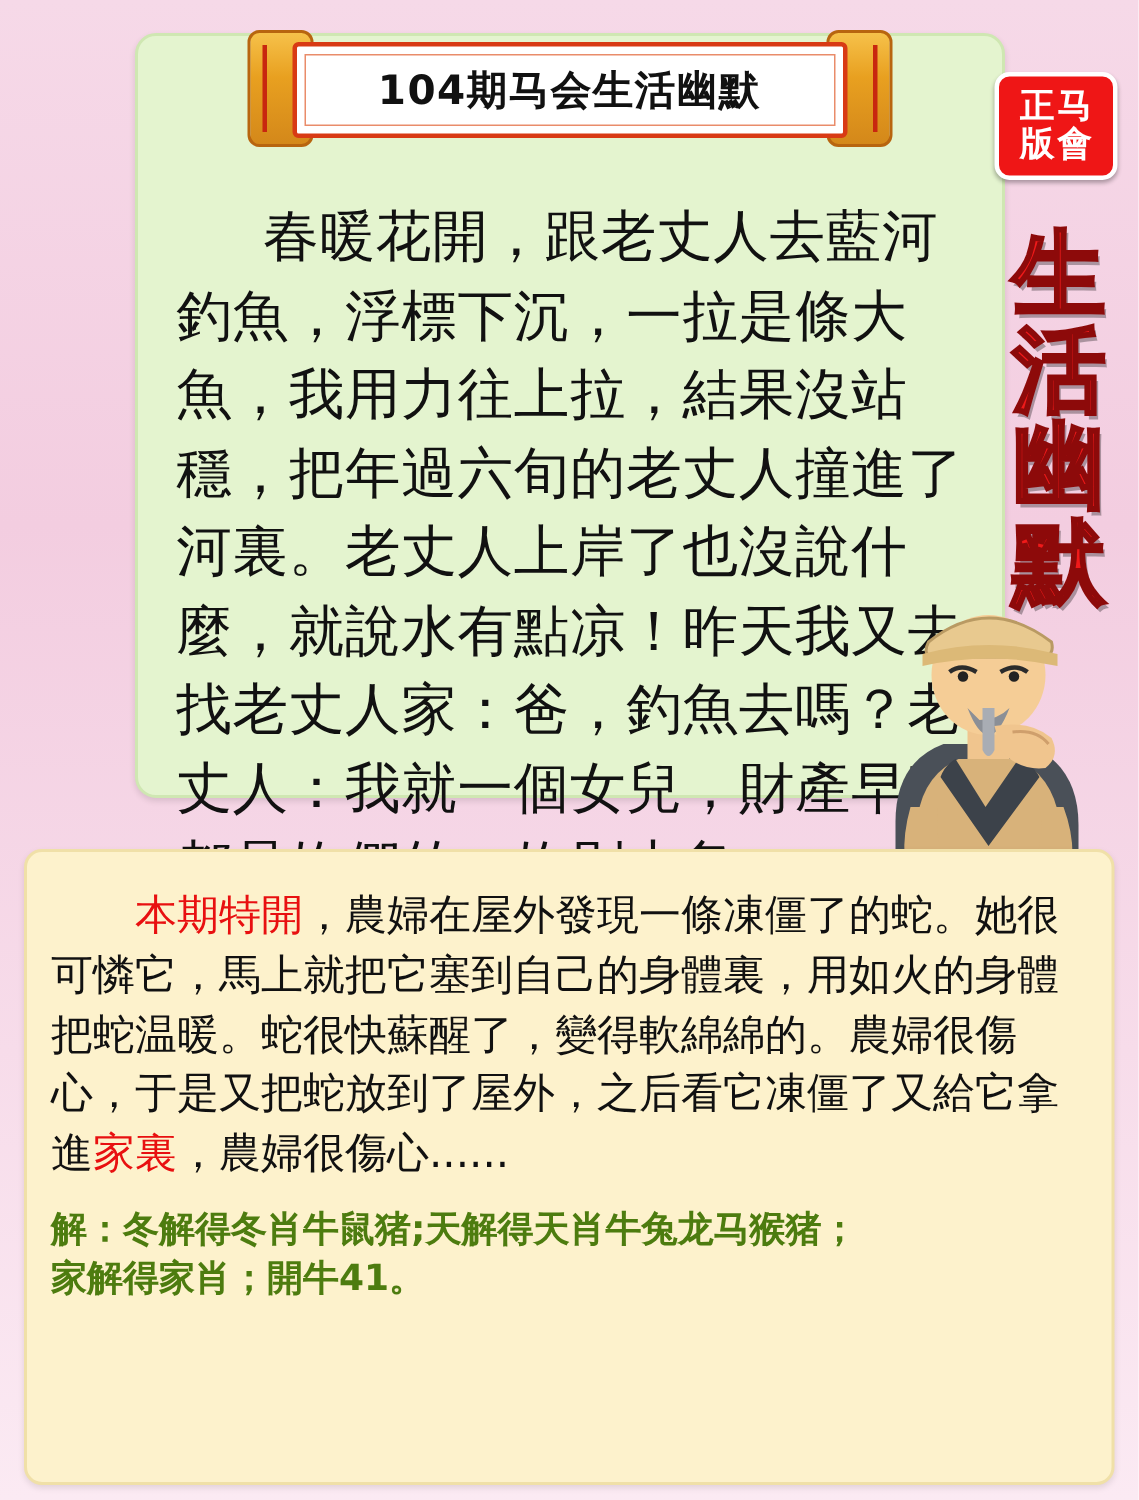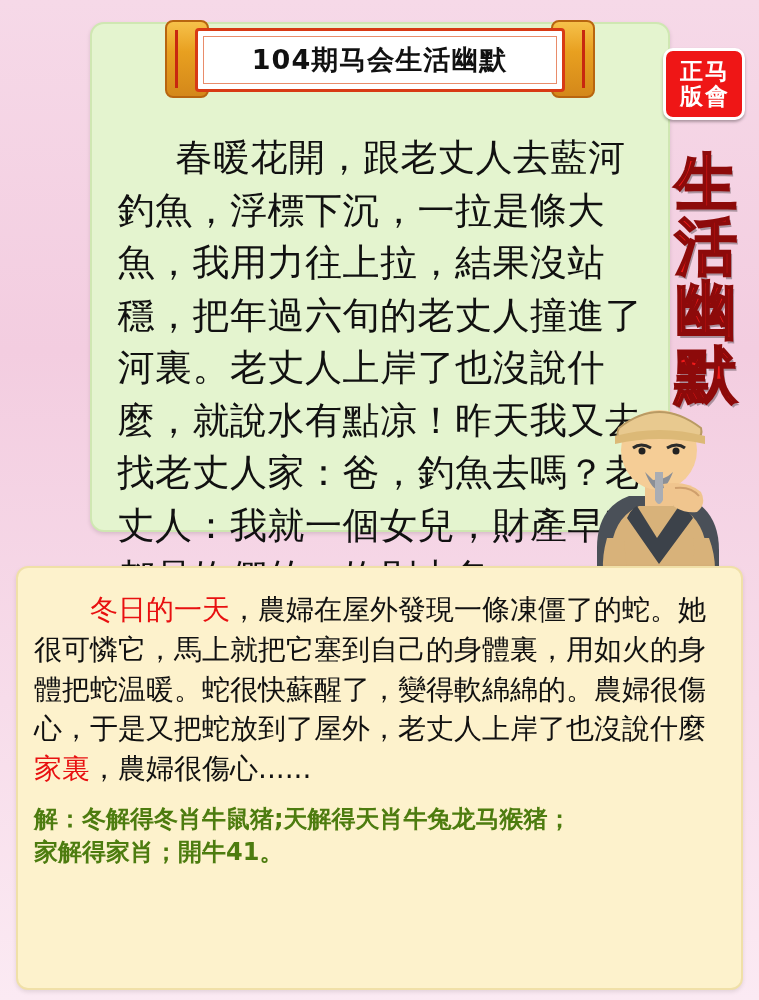--- a/index.html
+++ b/index.html
@@ -271,21 +271,21 @@
     <path d="M78 84 Q92 120 106 84 Q98 92 86 92 Z" fill="#8b8f96"></path>
     <path d="M88 84 L88 112 Q92 120 96 112 L96 84 Z" fill="#a9adb4"></path>
 
     <path d="M96 96 Q120 92 134 104 Q140 116 130 124 Q112 126 100 112 Z" fill="#f0c58e"></path>
     <path d="M108 100 Q124 98 132 108" stroke="#cf9f6c" stroke-width="2" fill="none"></path>
   </svg>
 
   <div class="story-panel">
 
     <div class="story-body">
-      <span class="red">冬日的一天</span><span>，農婦在屋外發現一條凍僵了的蛇。她很可憐它，馬上就把它塞到自己的身體裏，用如火的身體把蛇温暖。蛇很快蘇醒了，變得軟綿綿的。農婦很傷心，于是又把蛇放到了屋外，老丈人上岸了也沒說什麼</span><span class="red">家裏</span><span>，農婦很傷心......</span>
+      <span class="red">本期特開</span><span>，農婦在屋外發現一條凍僵了的蛇。她很可憐它，馬上就把它塞到自己的身體裏，用如火的身體把蛇温暖。蛇很快蘇醒了，變得軟綿綿的。農婦很傷心，于是又把蛇放到了屋外，之后看它凍僵了又給它拿進</span><span class="red">家裏</span><span>，農婦很傷心......</span>
     </div>
 
     <div class="answer-line">
       <div>解：冬解得冬肖牛鼠猪;天解得天肖牛兔龙马猴猪；</div>
       <div>家解得家肖；開牛41。</div>
     </div>
   </div>
 
 </div>
 

